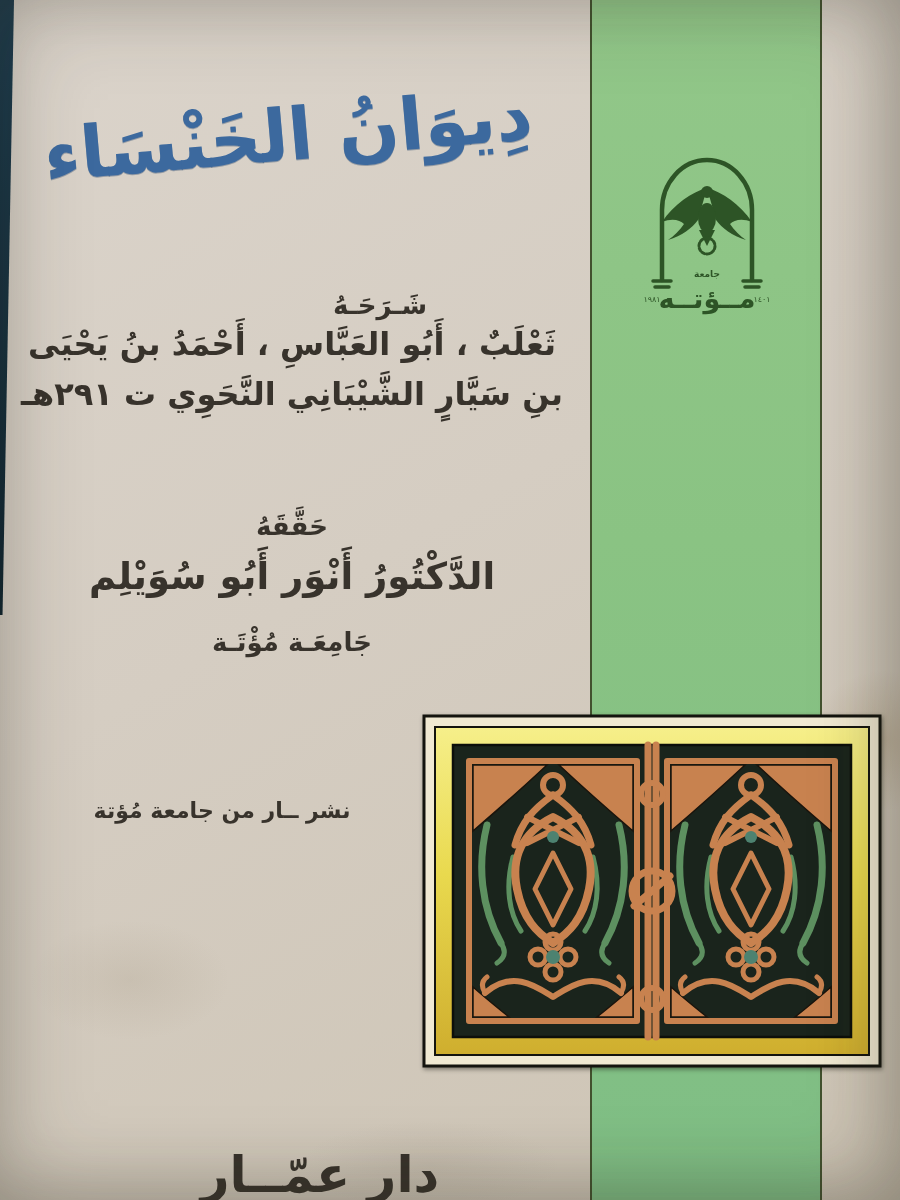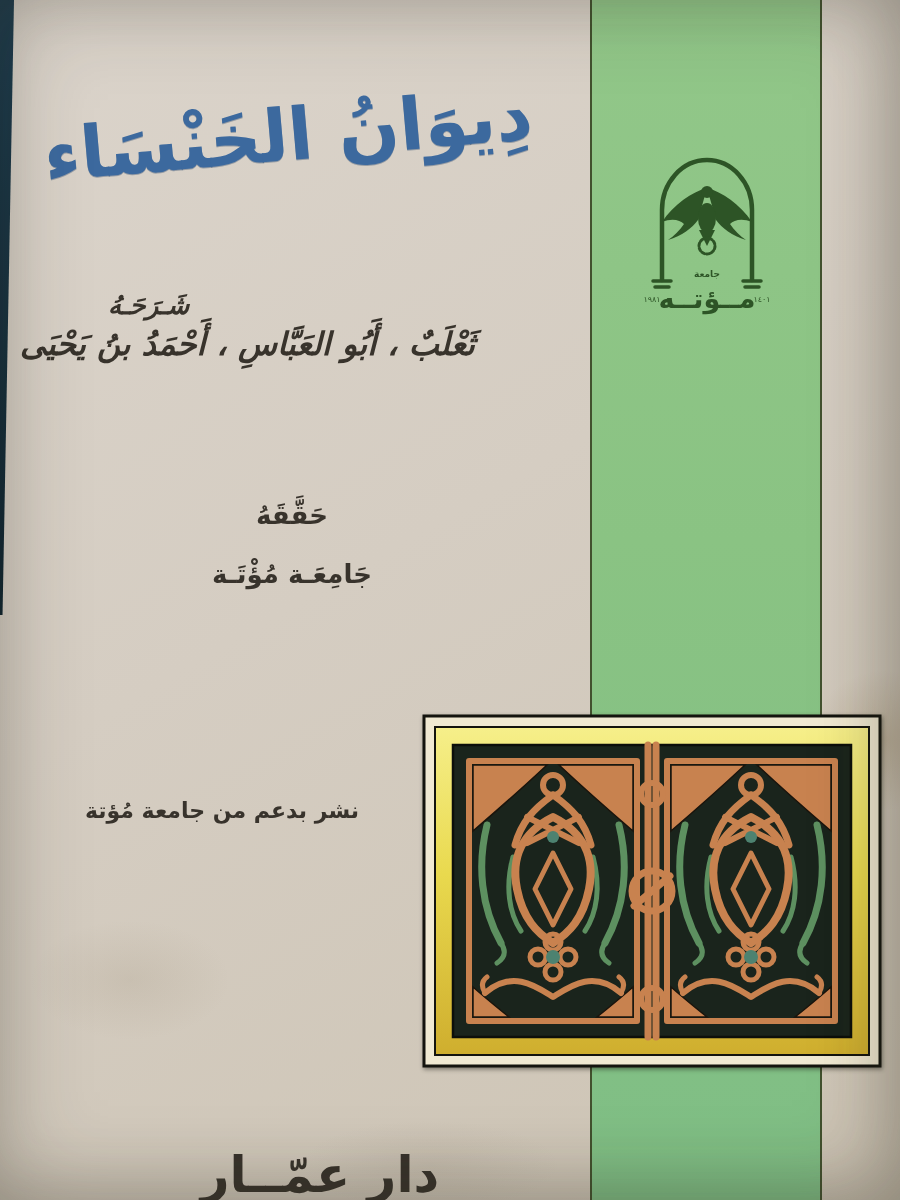--- a/index.html
+++ b/index.html
@@ -31,24 +31,24 @@
   .lgf{fill:var(--logo-green);}
   .lgt{fill:var(--logo-green);font-family:"DejaVu Sans",sans-serif;font-weight:bold;
     font-size:27px;text-anchor:middle;}
   .lgs{fill:var(--logo-green);font-family:"DejaVu Sans",sans-serif;font-weight:bold;
     font-size:9px;text-anchor:middle;}
   .lgd{fill:var(--logo-green);font-family:"DejaVu Sans",sans-serif;font-size:8px;text-anchor:middle;}
   .rtl{direction:rtl;unicode-bidi:isolate;}
   .title{position:absolute;left:14px;top:78px;width:548px;text-align:center;
     font-size:72px;font-weight:bold;color:var(--title-blue);line-height:1.6;
     transform:rotate(-5deg);text-shadow:0 1px 0 rgba(30,60,100,.35);}
-  .byline{position:absolute;left:20px;top:290px;width:544px;text-align:left;color:var(--ink);font-style:italic;}
+  .byline{position:absolute;left:20px;top:290px;width:544px;text-align:center;color:var(--ink);}
   .byline .hd{display:inline-block;position:relative;left:88px;font-size:26px;font-weight:bold;}
   .byline .ln{font-size:32px;font-weight:bold;line-height:1.55;margin-top:0;}
-  .tahqiq{position:absolute;left:20px;top:500px;width:544px;text-align:center;color:var(--ink);}
+  .tahqiq{position:absolute;left:20px;top:511px;width:544px;text-align:center;color:var(--ink);}
   .tahqiq .hd{font-size:26px;font-weight:bold;}
   .tahqiq .ed{font-size:37px;font-weight:bold;margin-top:14px;}
   .tahqiq .af{font-size:26px;font-weight:bold;margin-top:29px;}
   .note{position:absolute;left:16px;top:798px;width:412px;text-align:center;
     font-size:22px;font-weight:700;color:var(--ink);}
   .publisher{position:absolute;left:30px;top:1104px;width:580px;text-align:center;
     font-size:50px;font-weight:bold;color:var(--ink);margin-top:42px;}
   .ornament{position:absolute;left:422px;top:714px;width:460px;height:354px;
     filter:drop-shadow(1px 2px 2px rgba(20,20,10,.45));}
   .f-cream{fill:var(--orn-cream);stroke:#14140e;stroke-width:3;}
@@ -87,28 +87,30 @@
     <text class="lgt" x="85" y="178">مــؤتــه</text>
     <text class="lgd" x="140" y="172">١٤٠١</text>
     <text class="lgd" x="30" y="172">١٩٨١</text>
   </svg>
 
   <div class="title rtl">دِيوَانُ الخَنْسَاء</div>
 
   <div class="byline rtl">
     <span class="hd">شَـرَحَـهُ</span>
     <div class="ln">ثَعْلَبٌ ، أَبُو العَبَّاسِ ، أَحْمَدُ بنُ يَحْيَى</div>
+    <div class="ln">بنِ سَيَّارٍ الشَّيْبَانِي النَّحَوِي ت ٢٩١هـ</div>
   </div>
 
   <div class="tahqiq rtl">
     <div class="hd">حَقَّقَهُ</div>
+    <div class="ed">الدَّكْتُورُ أَنْوَر أَبُو سُوَيْلِم</div>
     <div class="af">جَامِعَـة مُؤْتَـة</div>
   </div>
 
-  <div class="note rtl">نشر بدعم من جامعة مُؤتة</div>
+  <div class="note rtl">نشر ــار من جامعة مُؤتة</div>
 
   <svg class="ornament" viewBox="0 0 460 354">
     <defs>
       <linearGradient id="goldgrad" x1="0" y1="0" x2="0" y2="1">
         <stop offset="0" stop-color="#f6ef8a"></stop>
         <stop offset="0.45" stop-color="#e9d94e"></stop>
         <stop offset="1" stop-color="#cfae2e"></stop>
       </linearGradient>
       <g id="motif">
         <path class="f-copper" d="M4,4 L78,4 Q46,34 4,70 Z"></path>

